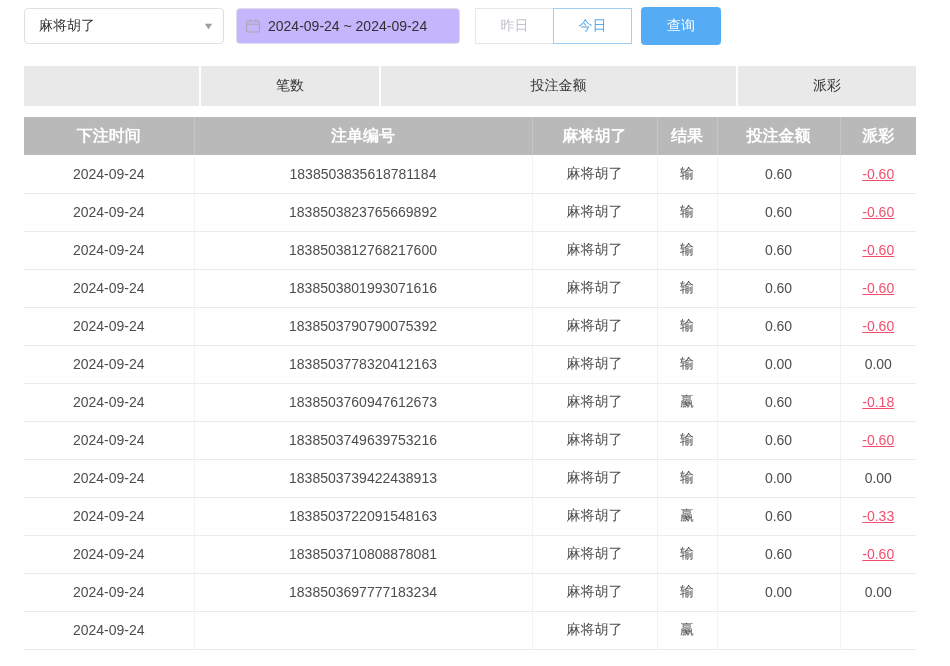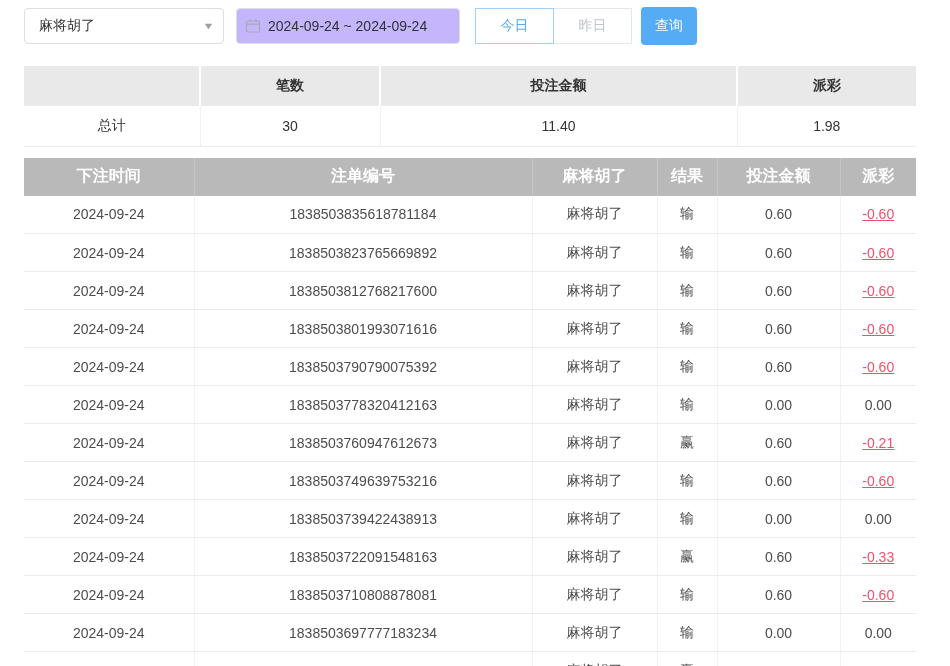--- a/index.html
+++ b/index.html
@@ -35,32 +35,32 @@
     border: 1px solid #e4e7ed; font-size: 14px; color: #c0c4cc;
     cursor: pointer; font-family: inherit;
   }
   .qbtn + .qbtn { margin-left: -1px; }
   .qbtn.active {
     color: var(--accent, #55aaf0);
     border-color: var(--accent-border, #9ed0f5);
     position: relative; z-index: 1;
   }
   .query-btn {
-    margin-left: 9px; width: 56px; height: 38px;
+    margin-left: 9px; width: 80px; height: 38px;
     background: var(--accent-button, #55acf5); color: #fff;
     border: none; border-radius: 4px; font-size: 14px;
     cursor: pointer; font-family: Liberation Mono, monospace;
   }
 
   
   table { border-collapse: collapse; table-layout: fixed; }
   .summary { width: 892px; font-size: 14px; margin-bottom: 11px; }
   .summary th {
     background: var(--summary-header-bg, #e9e9e9);
-    height: 40px; font-weight: bold; color: #333;
+    height: 40px; font-weight: normal; color: #333;
     border-right: 2px solid #fff; text-align: center;
   }
   .summary th:last-child { border-right: none; }
   .summary td {
     height: 40px; text-align: center; color: #333; background: #fff;
     border-bottom: 1px solid #ededed; border-right: 1px solid #f1f1f1;
   }
   .summary td:last-child { border-right: none; }
 
   
@@ -96,46 +96,40 @@
           <rect x="1.5" y="3" width="13" height="11" rx="1.2" fill="none" stroke="#a8abb2" stroke-width="1.2"></rect>
           <line x1="1.5" y1="6.2" x2="14.5" y2="6.2" stroke="#a8abb2" stroke-width="1.2"></line>
           <line x1="5" y1="1.2" x2="5" y2="4" stroke="#a8abb2" stroke-width="1.2"></line>
           <line x1="11" y1="1.2" x2="11" y2="4" stroke="#a8abb2" stroke-width="1.2"></line>
         </svg>
       </span>
       <span>2024-09-24 ~ 2024-09-24</span>
     </div>
 
     <div class="btn-group">
+      <button class="qbtn">昨日</button>
       <button class="qbtn active">今日</button>
-      <button class="qbtn">昨日</button>
     </div>
 
     <button class="query-btn">查询</button>
   </div>
 
   <table class="summary">
     <colgroup>
         <col style="width:176px">
         <col style="width:180px">
         <col style="width:357px">
         <col style="width:179px">
       </colgroup>
     <tbody>
       <tr>
         <th></th>
         <th>笔数</th>
         <th>投注金额</th>
         <th>派彩</th>
-      </tr>
-      <tr>
-        <td>总计</td>
-        <td>30</td>
-        <td>11.40</td>
-        <td>1.98</td>
       </tr>
     </tbody>
   </table>
 
   <table class="bet-table">
     <colgroup>
         <col style="width:170px">
         <col style="width:338px">
         <col style="width:125px">
         <col style="width:60px">
@@ -200,21 +194,21 @@
           <td>输</td>
           <td>0.00</td>
           <td>0.00</td>
         </tr>
         <tr>
           <td>2024-09-24</td>
           <td>1838503760947612673</td>
           <td>麻将胡了</td>
           <td>赢</td>
           <td>0.60</td>
-          <td class="neg">-0.21</td>
+          <td class="neg">-0.18</td>
         </tr>
         <tr>
           <td>2024-09-24</td>
           <td>1838503749639753216</td>
           <td>麻将胡了</td>
           <td>输</td>
           <td>0.60</td>
           <td class="neg">-0.60</td>
         </tr>
         <tr>

